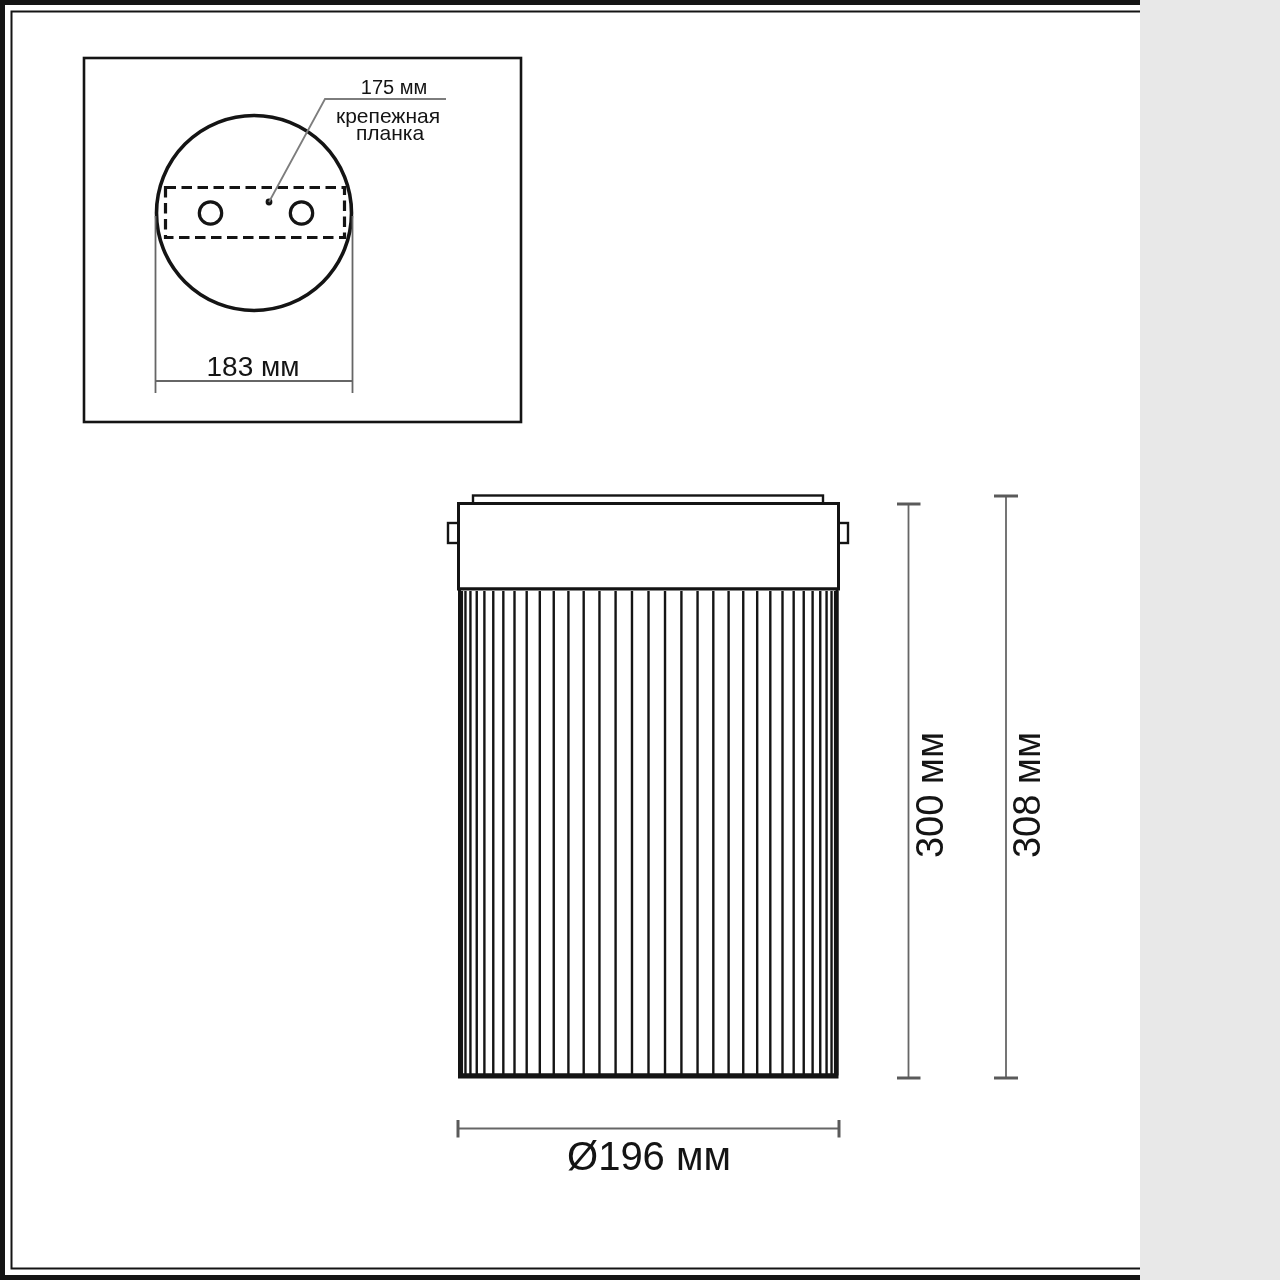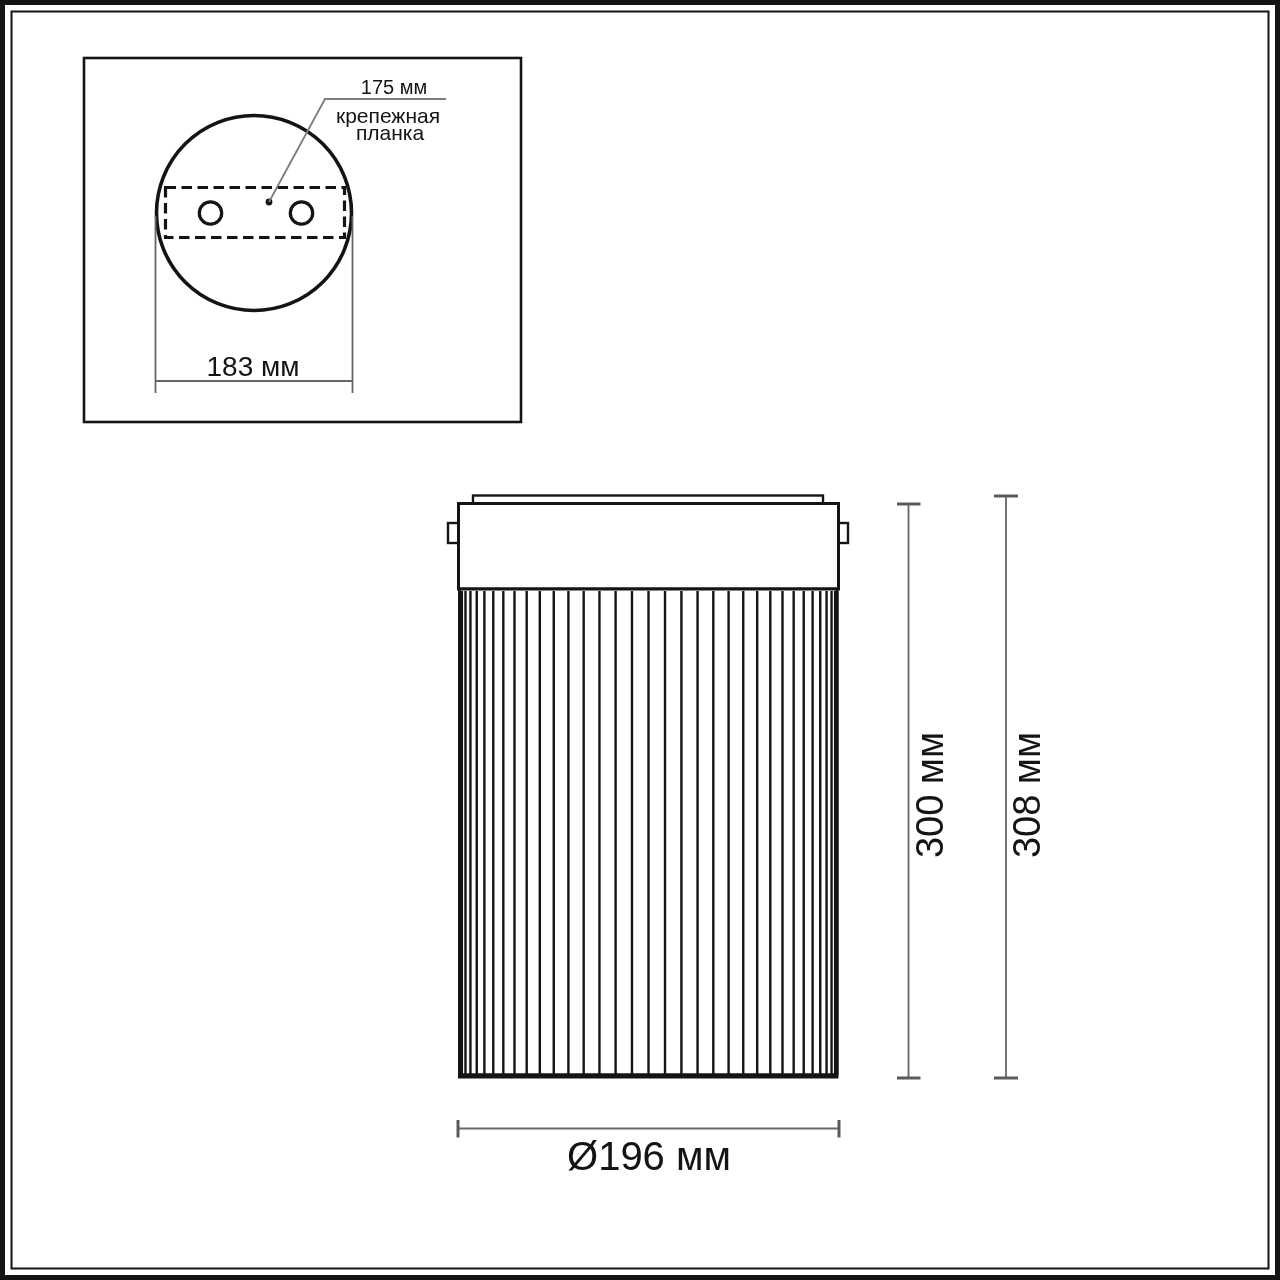--- a/index.html
+++ b/index.html
@@ -5,21 +5,21 @@
   :root{
     --outline:#141414;
     --dim:#666666;
     --tick:#5a5a5a;
     --text:#141414;
     --bg:#ffffff;
   }
   html,body{margin:0;padding:0;background:#e8e8e8;}
   .page{
     position:relative;
-    width:1280px;height:1280px;
+    width:1140px;height:1280px;
     background:var(--bg);
     font-family:"Liberation Sans", sans-serif;
     overflow:hidden;
   }
   svg{position:absolute;left:0;top:0;}
   .frame-outer{fill:none;stroke:var(--outline);stroke-width:5;}
   .frame-inner{fill:none;stroke:var(--outline);stroke-width:2;}
   .outline{fill:none;stroke:var(--outline);}
   .filled{fill:var(--bg);stroke:var(--outline);}
   .dashed{fill:none;stroke:var(--outline);stroke-width:3.2;stroke-dasharray:10.5 5.5;}

